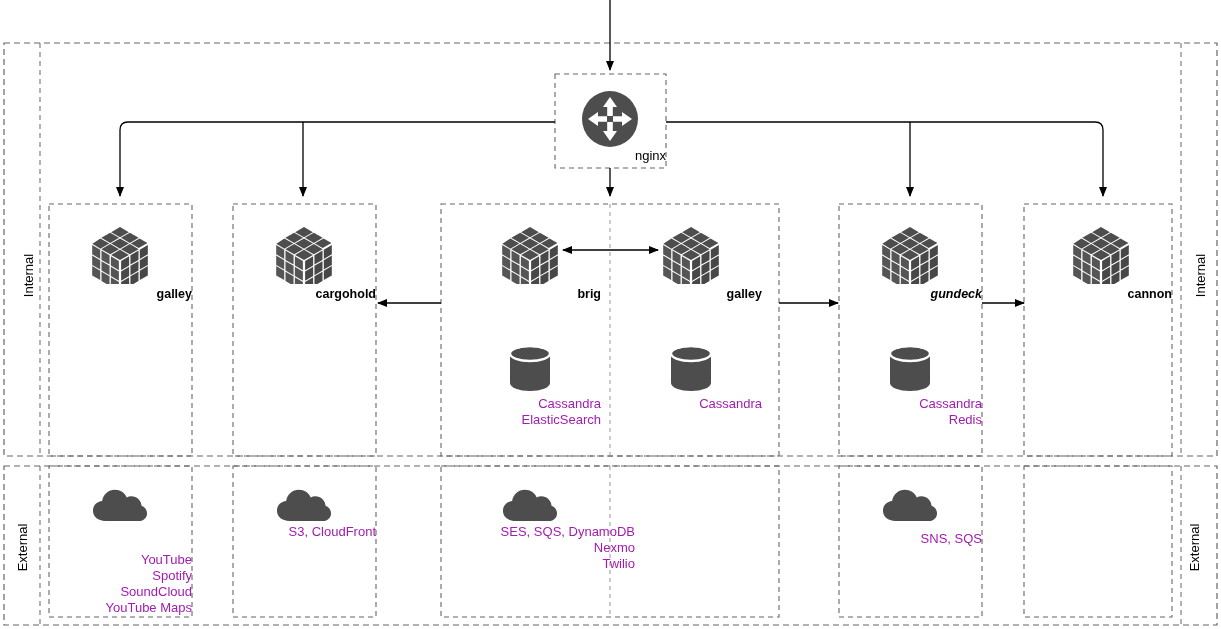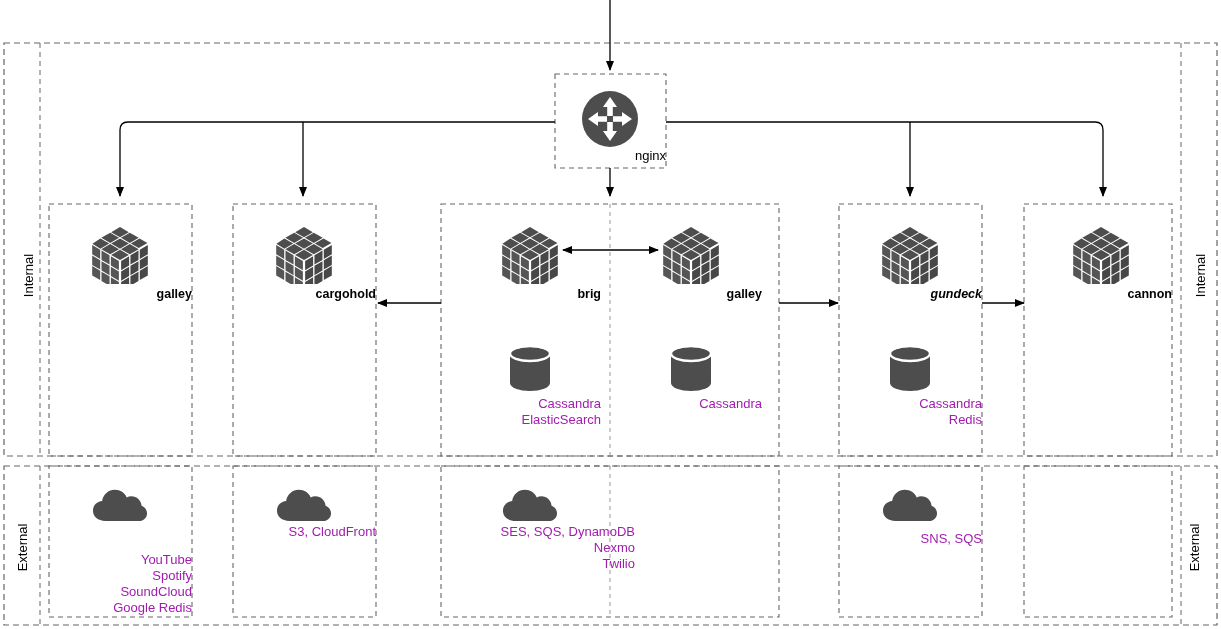--- a/index.html
+++ b/index.html
@@ -271,21 +271,21 @@
   </div>
   <div class="node" style="left:839px; top:396px; width:143px;">
     <div class="store-label">Cassandra</div>
     <div class="store-label">Redis</div>
   </div>
 
   <div class="node" style="left:49px; top:552px; width:143px;">
     <div class="ext-label">YouTube</div>
     <div class="ext-label">Spotify</div>
     <div class="ext-label">SoundCloud</div>
-    <div class="ext-label">Google Redis</div>
+    <div class="ext-label">YouTube Maps</div>
   </div>
   <div class="node" style="left:233px; top:524px; width:143px;">
     <div class="ext-label">S3, CloudFront</div>
   </div>
   <div class="node" style="left:458px; top:524px; width:143px;margin-left:34px;">
     <div class="ext-label">SES, SQS, DynamoDB</div>
     <div class="ext-label">Nexmo</div>
     <div class="ext-label">Twilio</div>
   </div>
   <div class="node" style="left:839px; top:531px; width:143px;">

